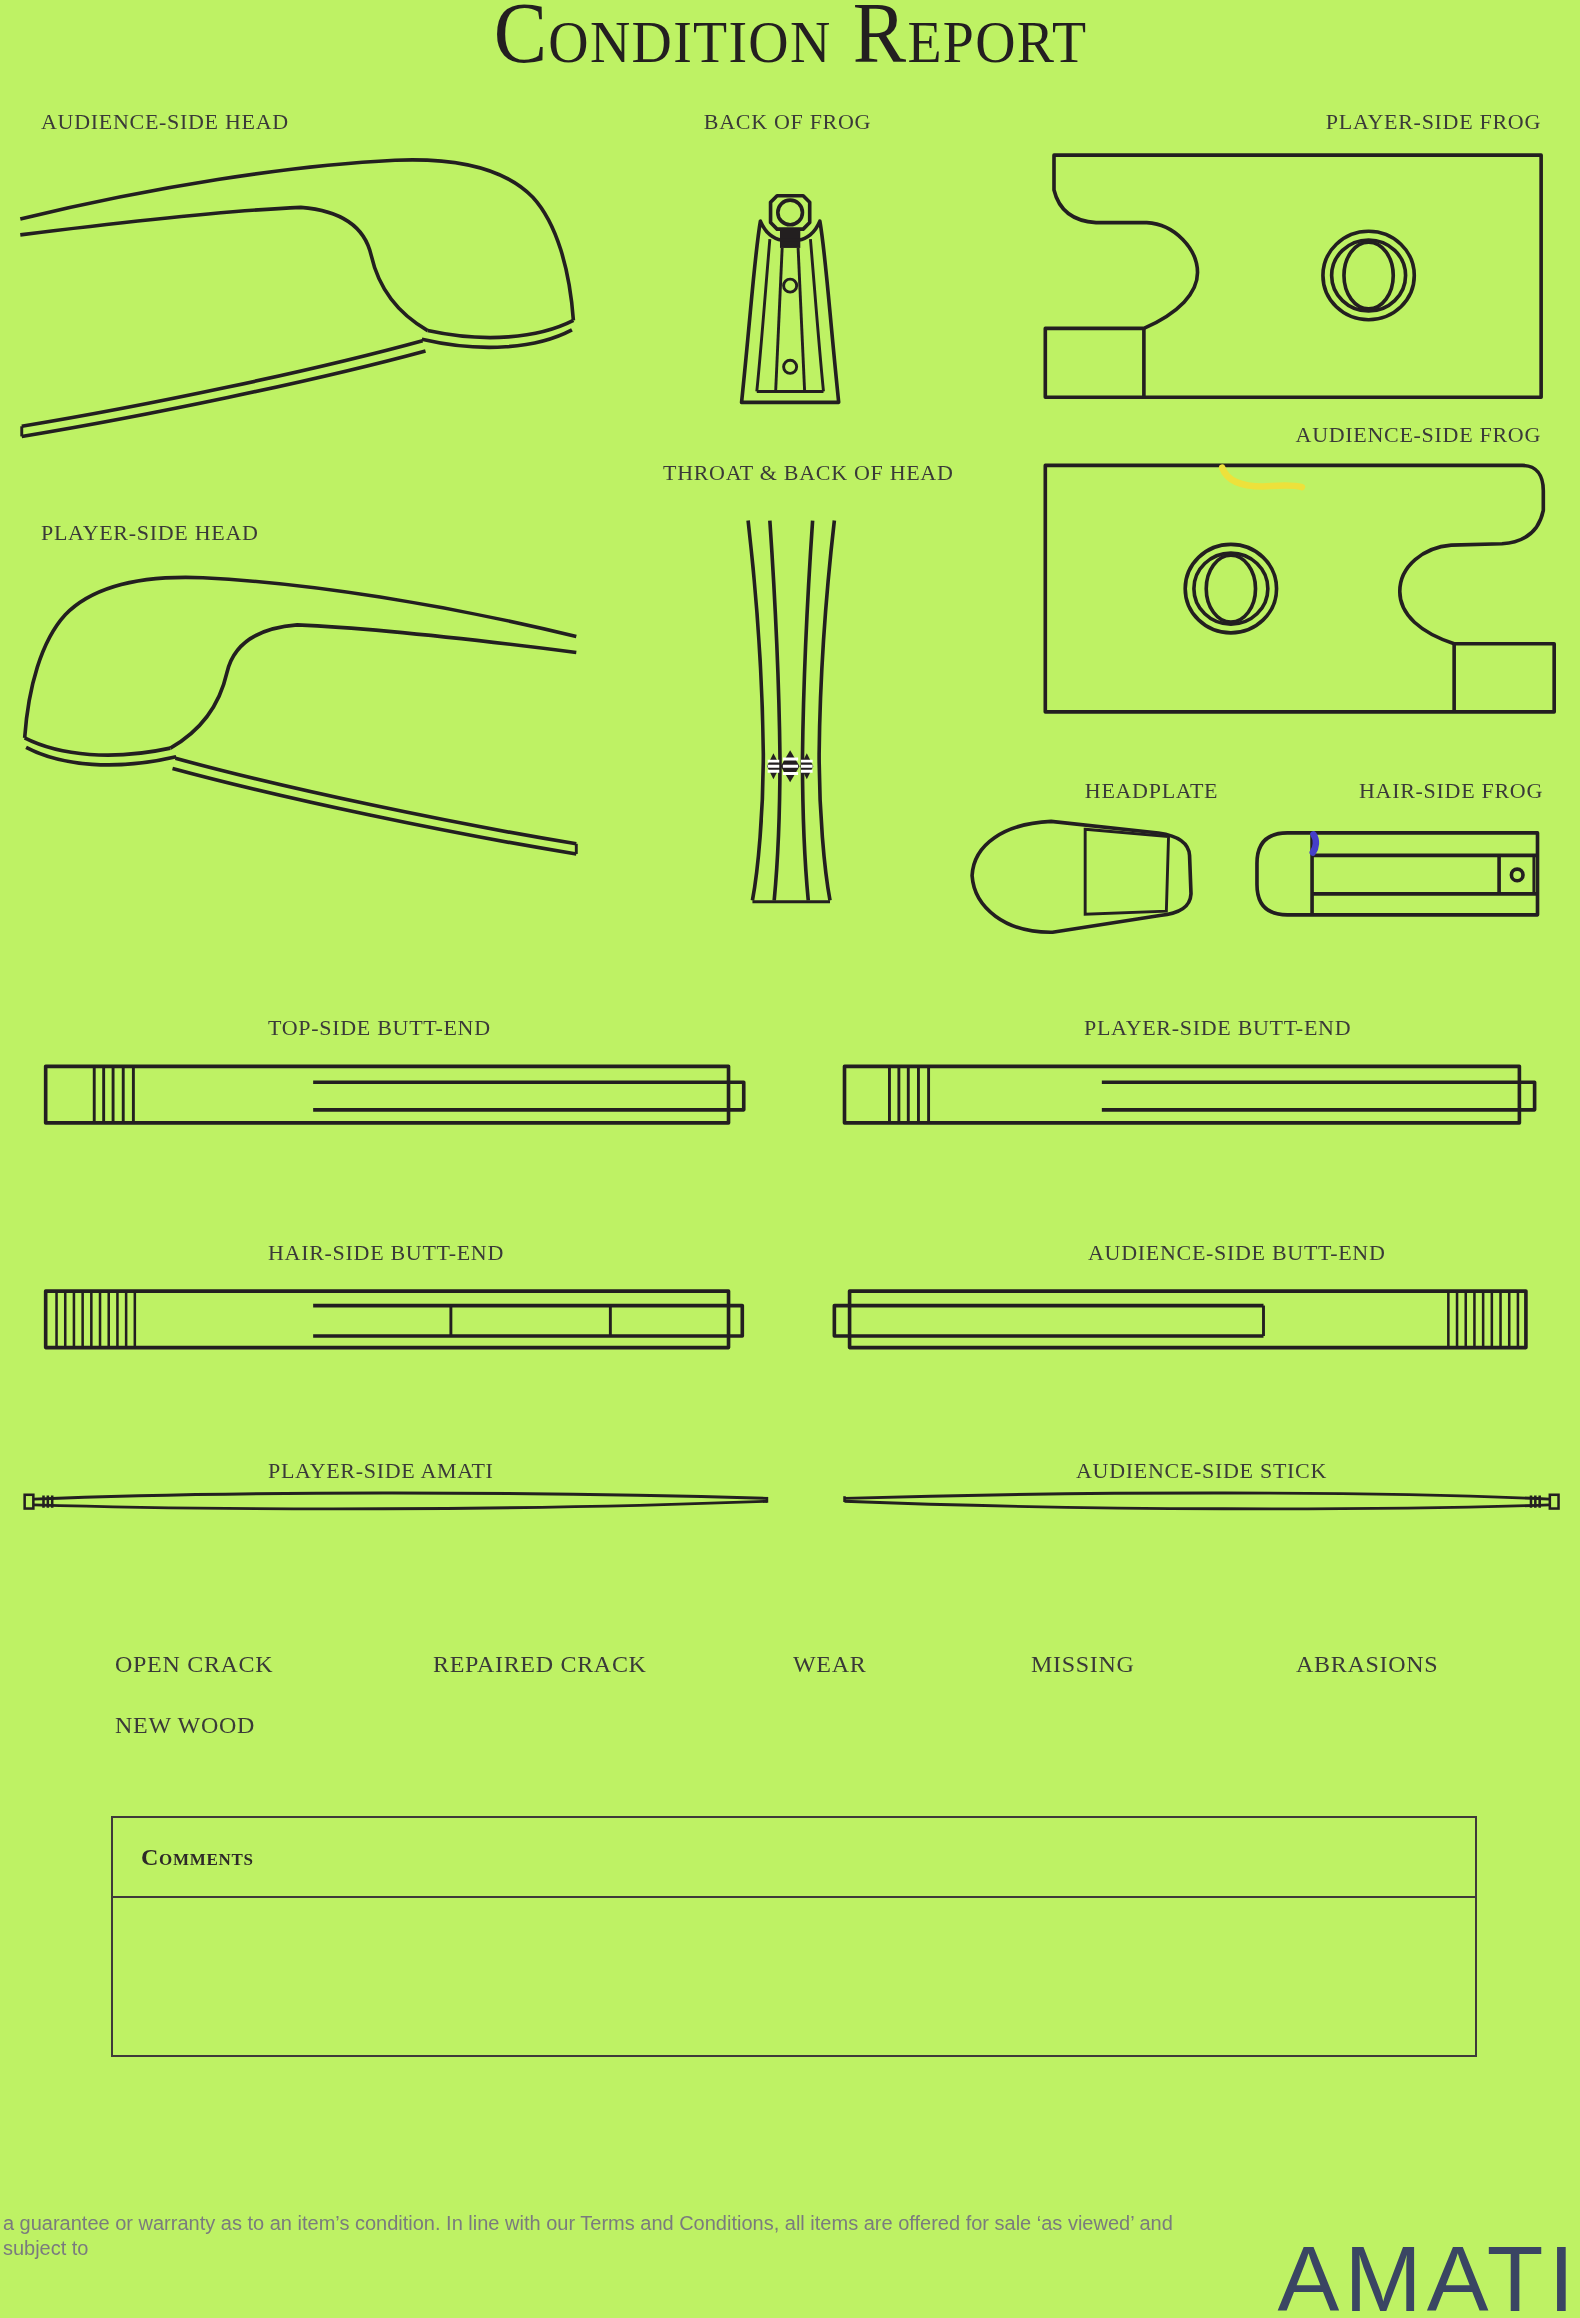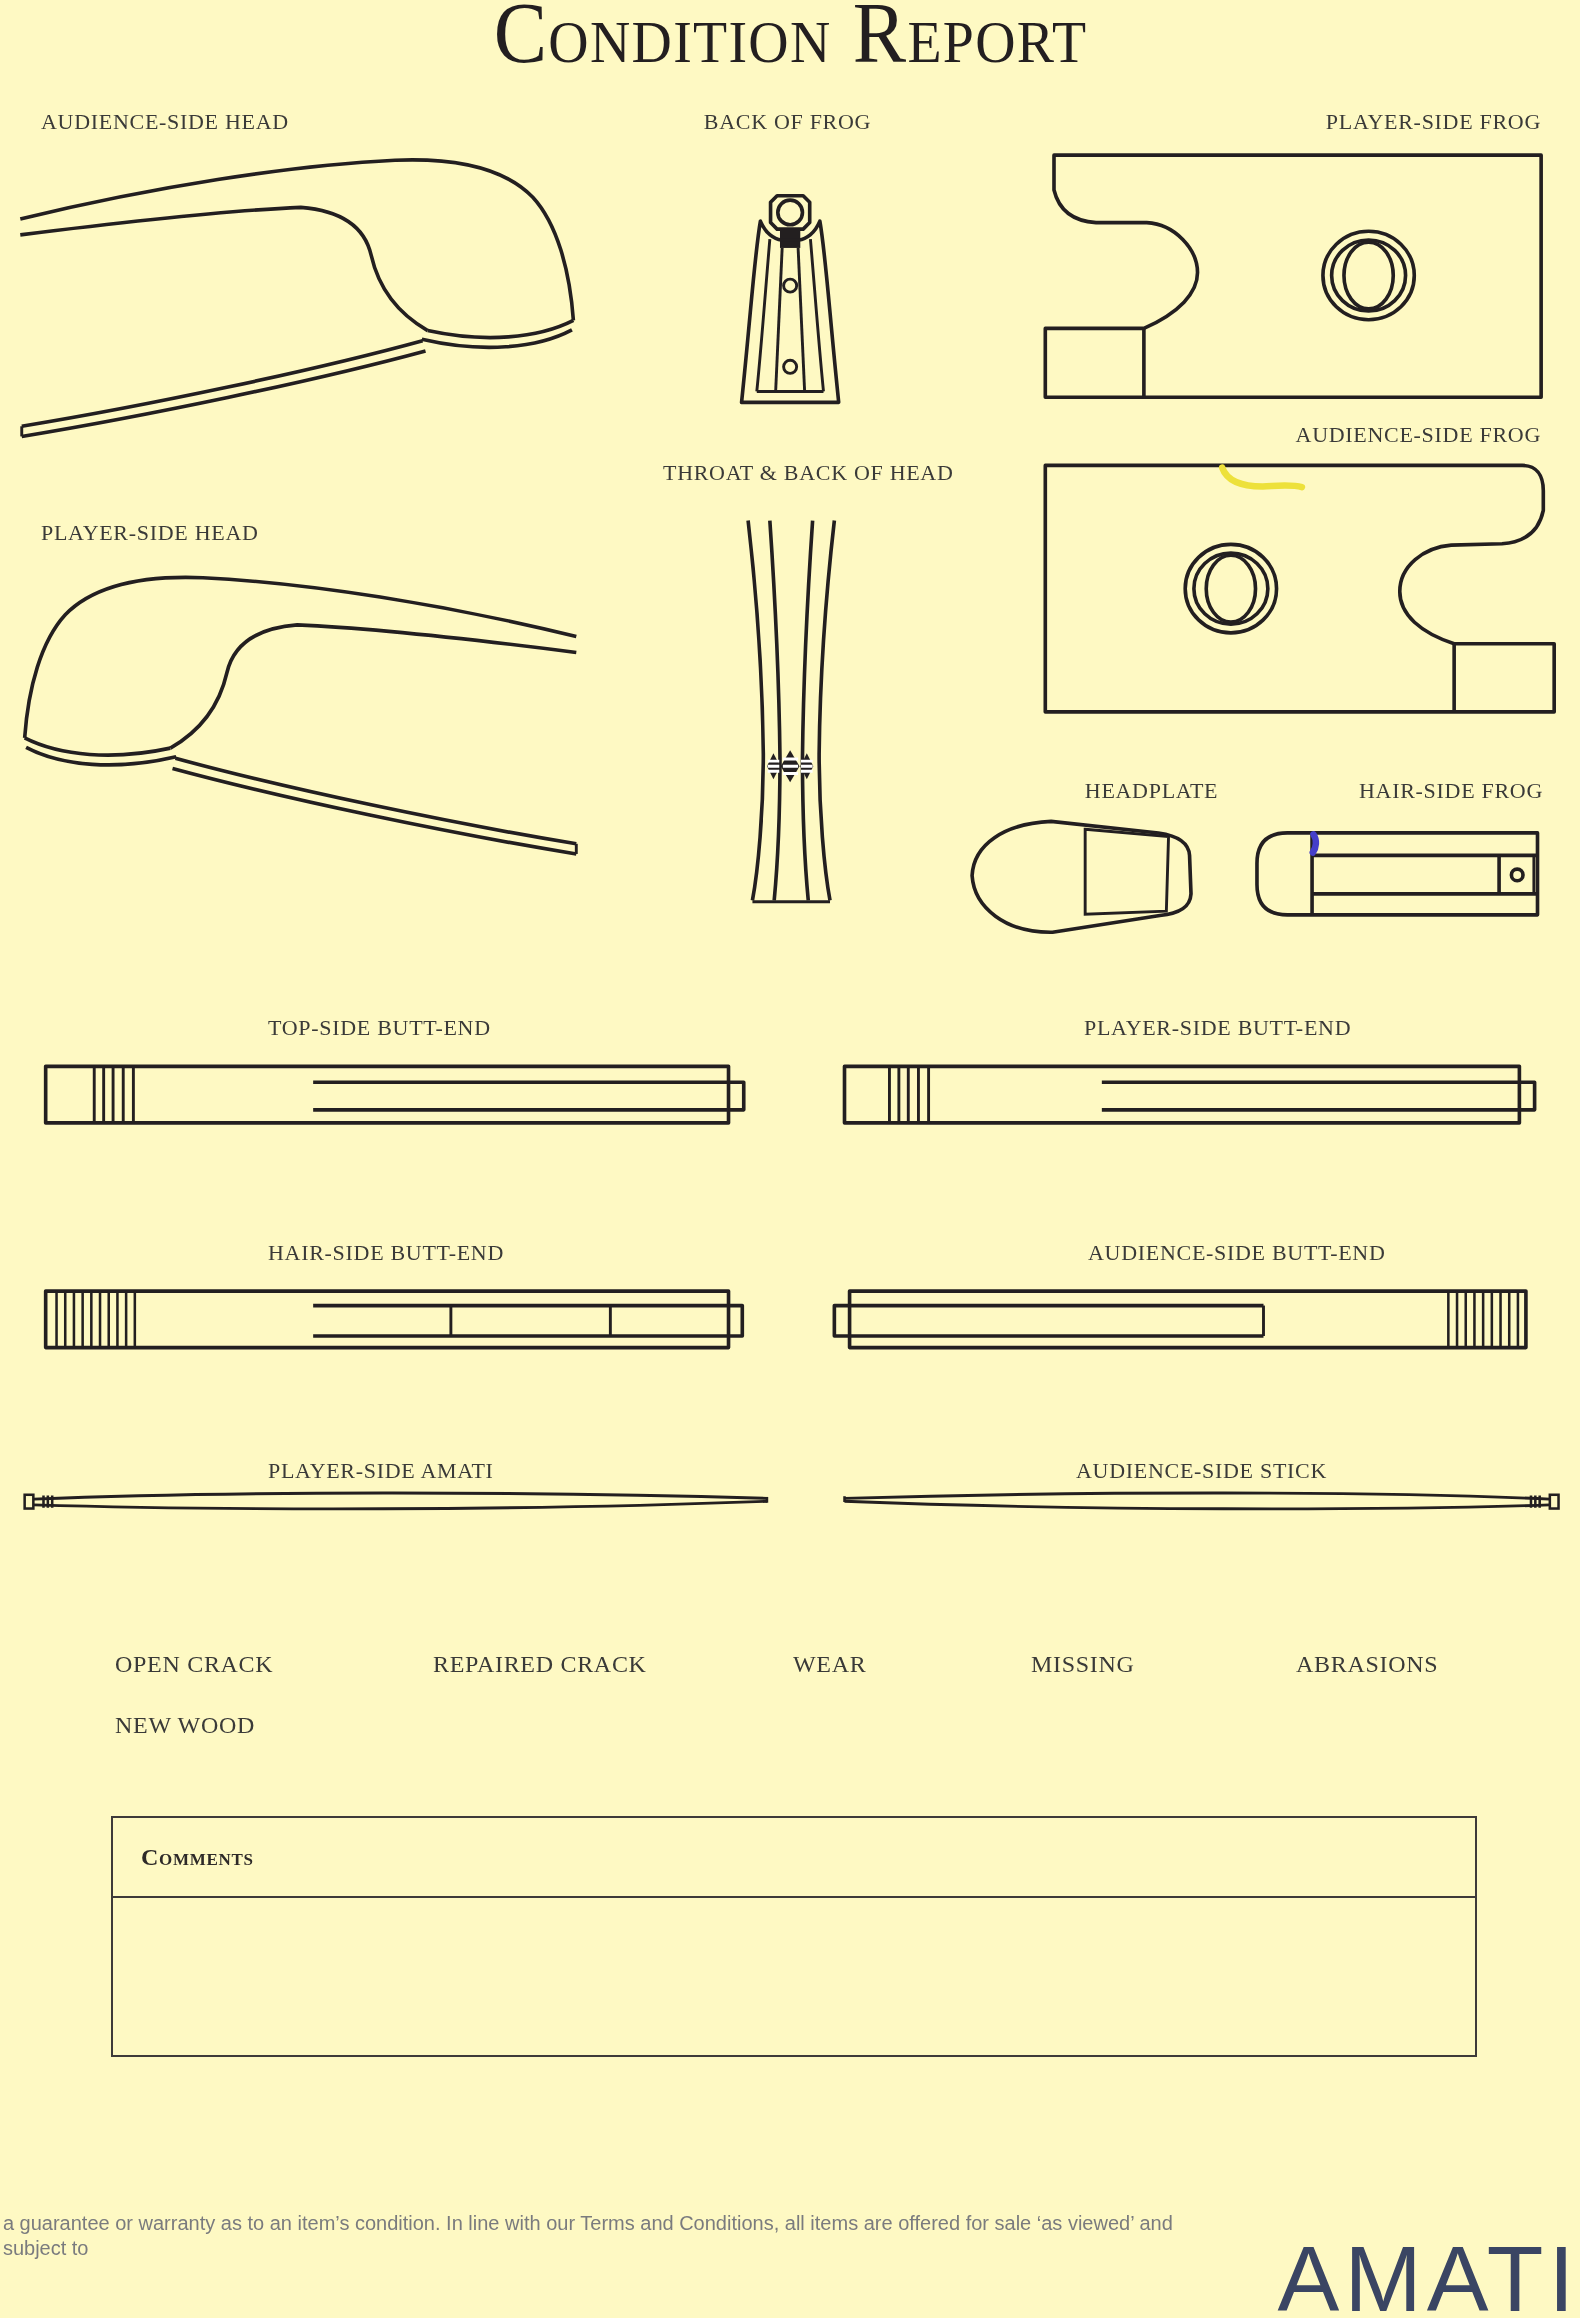--- a/index.html
+++ b/index.html
@@ -1,16 +1,16 @@
 <!DOCTYPE html>
 <html style="font-size:11.6px"><head>
 <meta charset="utf-8">
 <style>
   html,body{margin:0;padding:0;background:#ffffff;}
-  #page{position:relative;width:1581px;height:2319px;background:#fef9c3;overflow:hidden;
+  #page{position:relative;width:1581px;height:2319px;background:#bef264;overflow:hidden;
         font-family:"Liberation Serif",serif;}
   #art{position:absolute;left:0;top:0;}
   .ln{stroke:#231F20;fill:none;stroke-width:5;stroke-linejoin:round;}
   .ln4{stroke:#231F20;fill:none;stroke-width:4;}
   .ln3{stroke:#231F20;fill:none;stroke-width:3.5;}
   .fl{fill:#231F20;stroke:none;}
   .wl{stroke:#ffffff;fill:none;stroke-width:4;}
   .mark{fill:none;stroke-width:9;stroke-linecap:round;}
   .title{position:absolute;top:-10px;left:0;width:100%;text-align:center;
          font-variant:small-caps;font-size:86px;letter-spacing:1.4px;color:#231F20;

